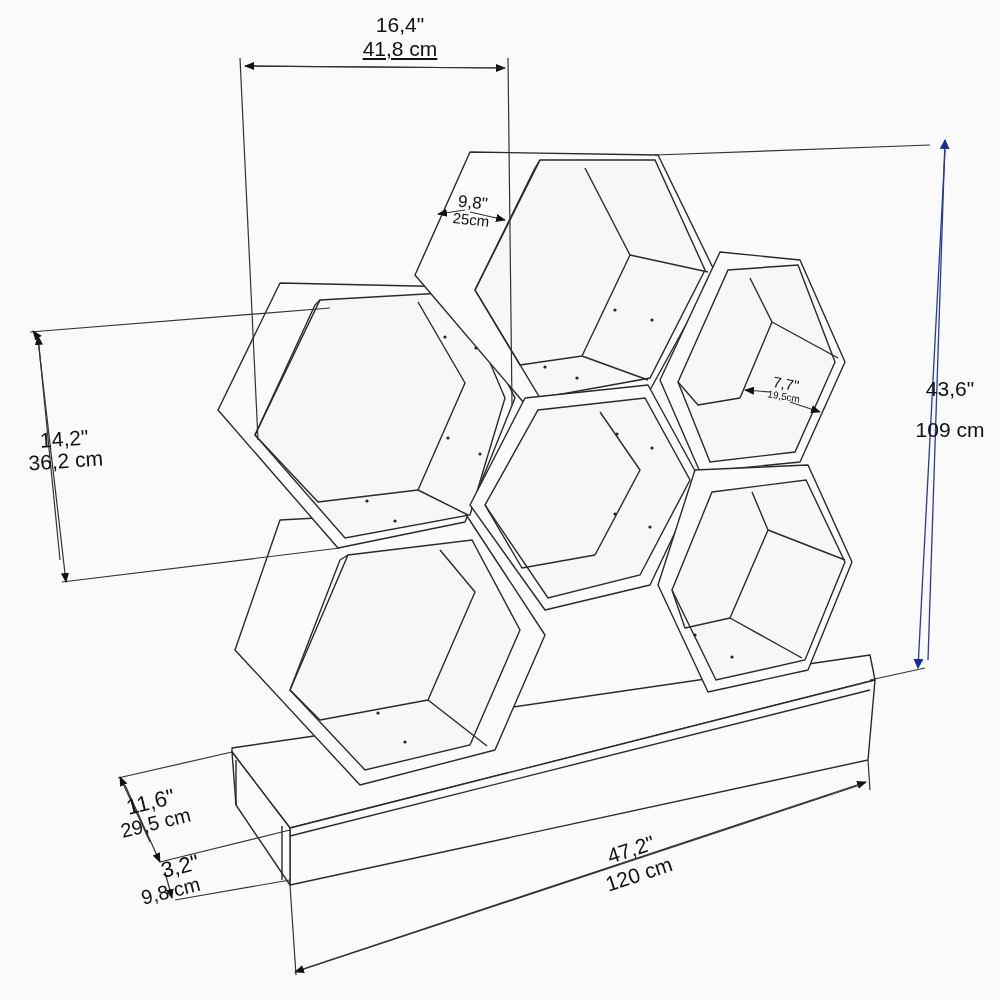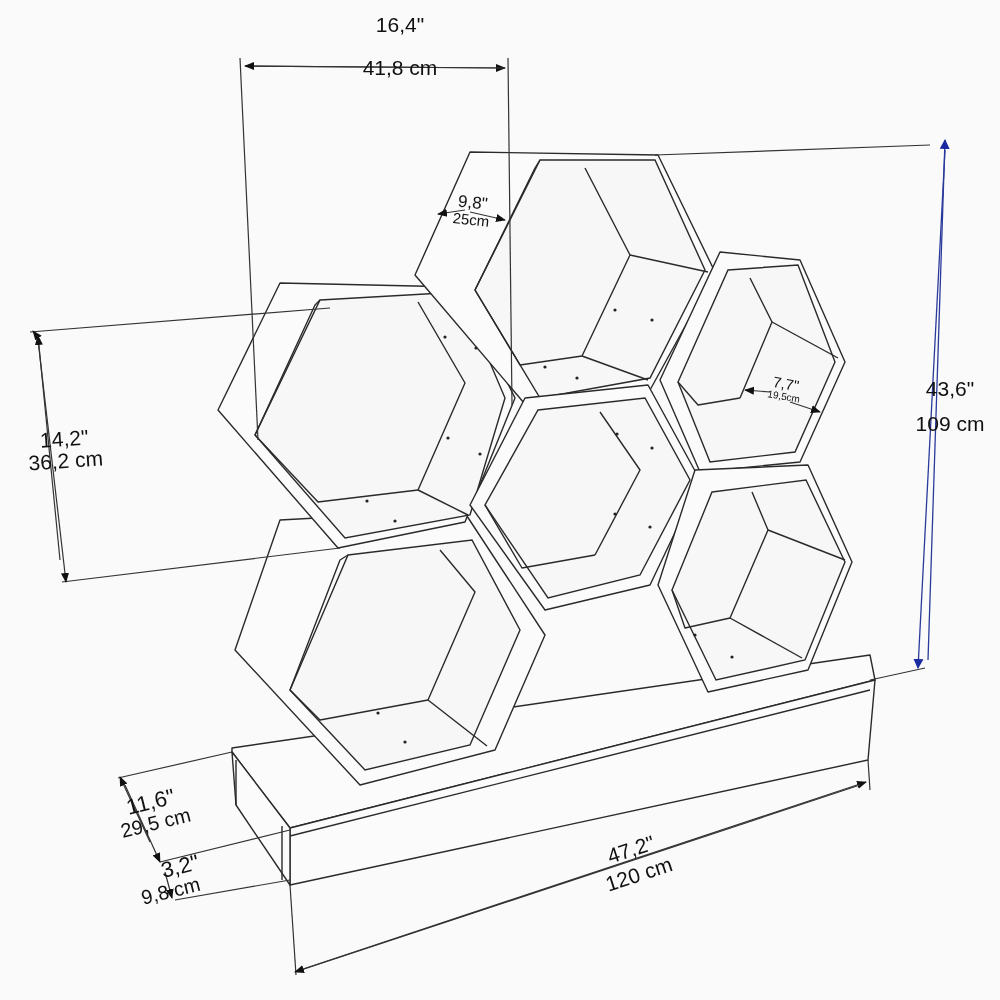--- a/index.html
+++ b/index.html
@@ -159,36 +159,36 @@
     <g>
       <line class="dim" x1="290" y1="885" x2="296" y2="975"></line>
       <line class="dim" x1="868" y1="760" x2="870" y2="790"></line>
       <line class="dim" x1="300" y1="970" x2="866" y2="782" marker-end="url(#ah)"></line>
       <line class="dim" x1="860" y1="785" x2="295" y2="972" marker-end="url(#ah)"></line>
     </g>
   </svg>
 
   <div class="lbl big" style="left:340px; top:14px; width:120px;">
     <span>16,4"</span>
-    <span style="margin-top:21px;">41,8 cm</span>
+    <span style="margin-top:2px;text-decoration:underline;">41,8 cm</span>
   </div>
 
   <div class="lbl sm" style="left:440px; top:194px; width:64px; transform:rotate(6deg);">
     <span style="font-size:17px;">9,8"</span>
     <span>25cm</span>
   </div>
 
   <div class="lbl xs" style="left:750px; top:376px; width:70px; transform:rotate(10deg);">
     <span style="font-size:15px;">7,7"</span>
     <span style="font-size:10px;">19,5cm</span>
   </div>
 
   <div class="lbl big" style="left:900px; top:378px; width:100px;">
     <span>43,6"</span>
-    <span style="margin-top:13px;">109 cm</span>
+    <span style="margin-top:19px;">109 cm</span>
   </div>
 
   <div class="lbl big" style="left:10px; top:428px; width:110px; transform:rotate(-4deg);">
     <span>14,2"</span>
     <span>36,2 cm</span>
   </div>
 
   <div class="lbl med" style="left:108px; top:790px; width:90px; transform:rotate(-14deg);">
     <span style="font-size:22px;">11,6"</span>
     <span>29,5 cm</span>

